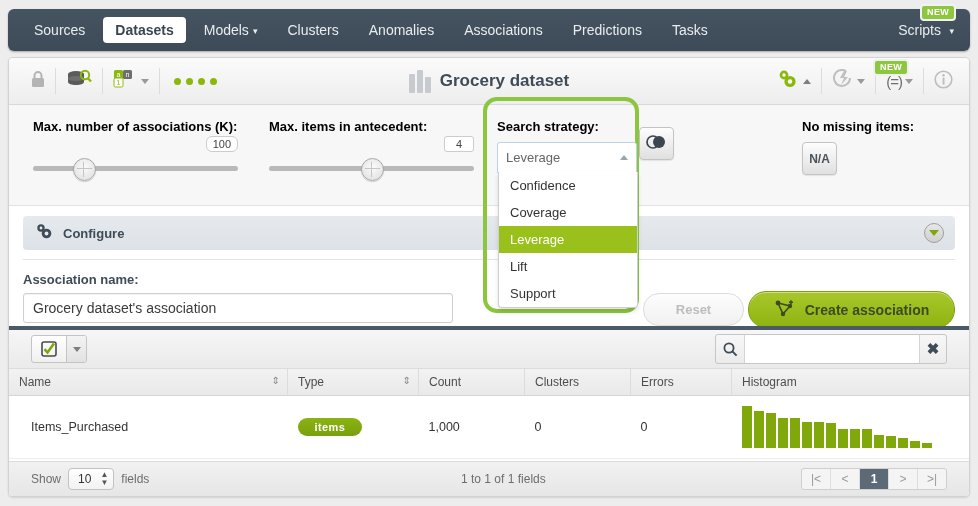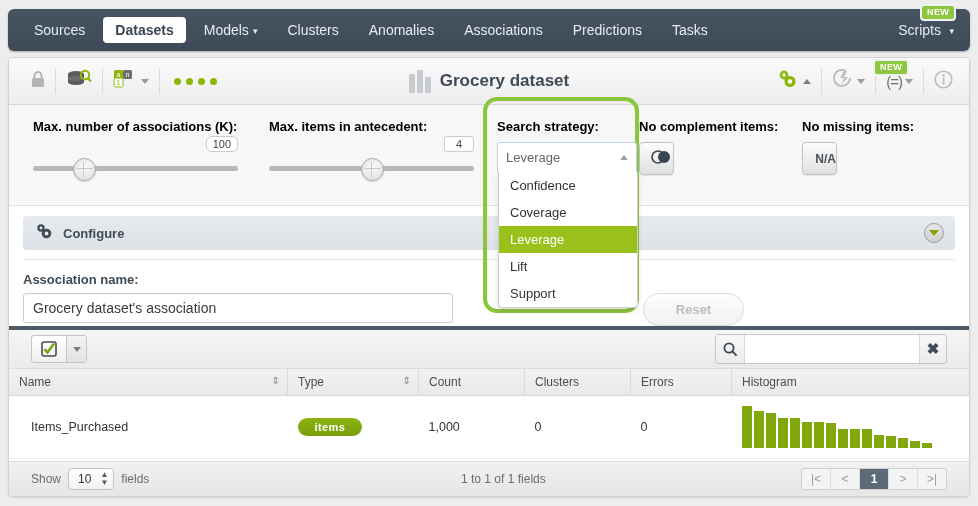--- a/index.html
+++ b/index.html
@@ -107,21 +107,21 @@
     box-shadow:0 3px 5px rgba(0,0,0,.12);z-index:6;
   }
   .dd-item{font-size:13px;color:#333;padding:6px 11px;cursor:pointer;}
   .dd-item.sel{background:#9ac01c;color:#fff;}
   .green-ring{
     position:absolute;border:4px solid #8cc63e;border-radius:14px;pointer-events:none;z-index:7;
   }
   .sqbtn{
     margin-top:8px;width:33px;height:31px;border-radius:4px;
     background:linear-gradient(to bottom,#fdfdfd,#e0e0e0);
-    border:1px solid #c3c3c3;display:flex;align-items:center;justify-content:flex-end;
+    border:1px solid #c3c3c3;display:flex;align-items:center;justify-content:center;
     font-size:12px;font-weight:bold;color:#4a535b;box-shadow:0 1px 1px rgba(0,0,0,.08);
   }
   
   .configure{
     margin:10px 14px 0 14px;height:34px;border-radius:4px;
     background:linear-gradient(to bottom,#e6eaee,#dde2e8);
     display:flex;align-items:center;position:relative;
   }
   .cfg-label{font-size:13px;font-weight:bold;color:#3f4b57;margin-left:8px;}
   .circle-chev{
@@ -347,21 +347,20 @@
             <div class="dd-item">Confidence</div>
             <div class="dd-item">Coverage</div>
             <div class="dd-item sel">Leverage</div>
             <div class="dd-item">Lift</div>
             <div class="dd-item">Support</div>
           </div>
         </div>
       </div>
 
       <div class="pcol" style="left:630px;">
-        <div class="plabel">No complement items:</div>
         <div class="sqbtn">
           <span>
             <svg width="22" height="14" viewBox="0 0 22 14">
                 <circle cx="7" cy="7" r="6" fill="none" stroke="#3c4651" stroke-width="1.7"></circle>
                 <circle cx="13" cy="7" r="6" fill="#3c4651"></circle>
               </svg>
           </span>
         </div>
       </div>
 
@@ -389,20 +388,32 @@
           <i></i>
         </span>
     </div>
     <div class="divider"></div>
 
     <div class="namerow">
       <div class="nm-label">Association name:</div>
       <div class="nm-input">Grocery dataset's association</div>
       <div class="btn-reset">
         <span>Reset</span>
+      </div>
+      <div class="btn-create">
+        <span>
+          <svg width="22" height="20" viewBox="0 0 22 20">
+            <path d="M4 5 L16 8 L9 16 Z" fill="none" stroke="#3d4a22" stroke-width="1.6"></path>
+            <circle cx="4" cy="5" r="2.4" fill="#3d4a22"></circle>
+            <circle cx="16" cy="8" r="2.2" fill="#3d4a22"></circle>
+            <circle cx="9" cy="16" r="2.2" fill="#3d4a22"></circle>
+            <path d="M17 2.2v4M15 4.2h4" stroke="#3d4a22" stroke-width="1.5"></path>
+          </svg>
+        </span>
+        <span>Create association</span>
       </div>
     </div>
 
     <div class="fields">
       <div class="tbl-toolbar">
         <div class="chk-btn">
           <span class="chk-main">
             <svg width="16" height="16" viewBox="0 0 16 16">
                 <rect x="1" y="1" width="14" height="14" rx="2" fill="none" stroke="#4b4b4b" stroke-width="1.6"></rect>
                 <path d="M3.5 8.2 L6.5 11.5 L13 2.5" fill="none" stroke="#7fa70b" stroke-width="2.6"></path>

